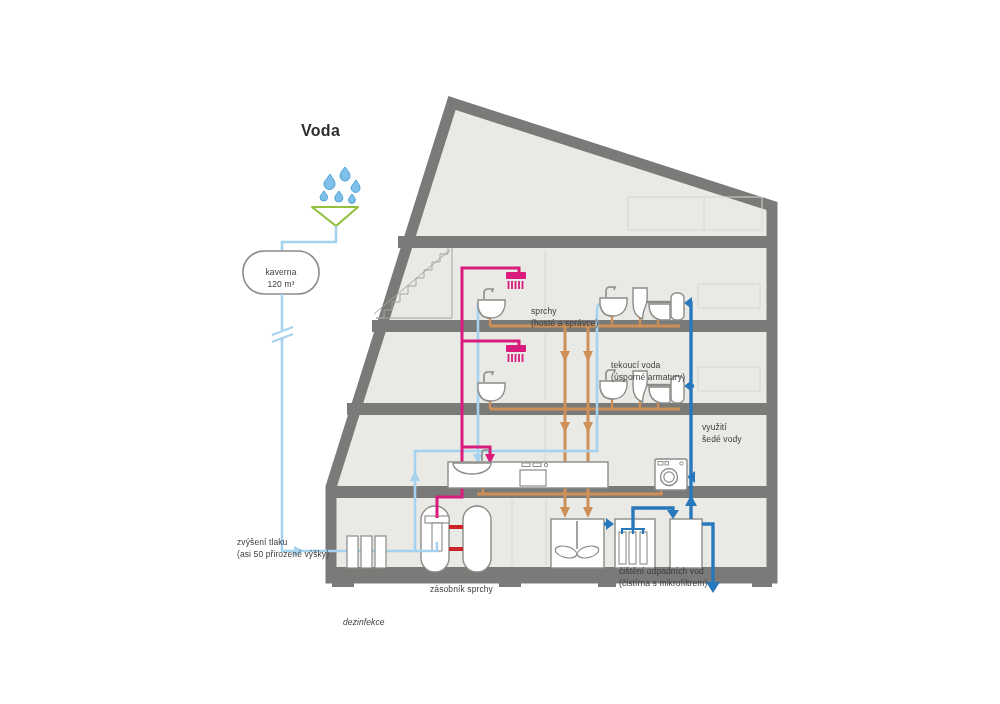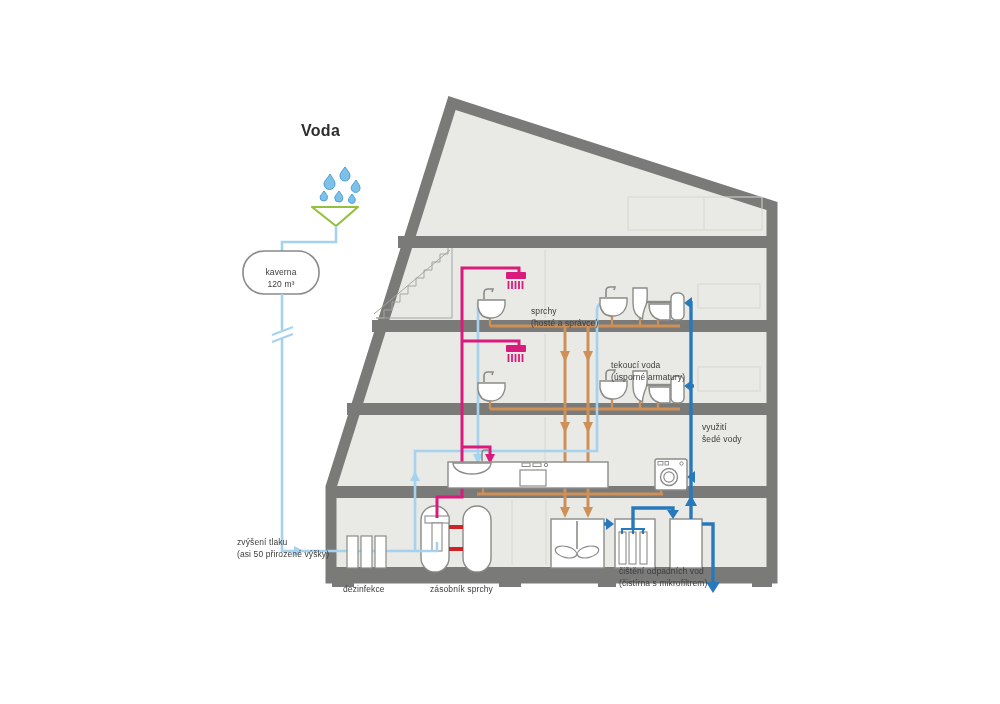--- a/index.html
+++ b/index.html
@@ -257,18 +257,18 @@
 <div class="lbl center" style="left:243px;top:267px;width:76px;">kaverna
 120 m³</div>
 <div class="lbl" style="left:531px;top:268px;margin-top:38px;">sprchy
 (hosté a správce)</div>
 <div class="lbl" style="left:611px;top:360px;">tekoucí voda
 (úsporné armatury)</div>
 <div class="lbl" style="left:702px;top:422px;">využití
 šedé vody</div>
 <div class="lbl" style="left:237px;top:537px;">zvýšení tlaku
 (asi 50 přirozené výšky)</div>
-<div class="lbl" style="left:343px;top:584px;">dezinfekce</div>
+<div class="lbl" style="left:343px;top:617px;font-style:italic;">dezinfekce</div>
 <div class="lbl" style="left:430px;top:584px;">zásobník sprchy</div>
 <div class="lbl" style="left:619px;top:566px;">čištění odpadních vod
 (čistírna s mikrofiltrem)</div>
 
 </div>
 
 </body></html>

